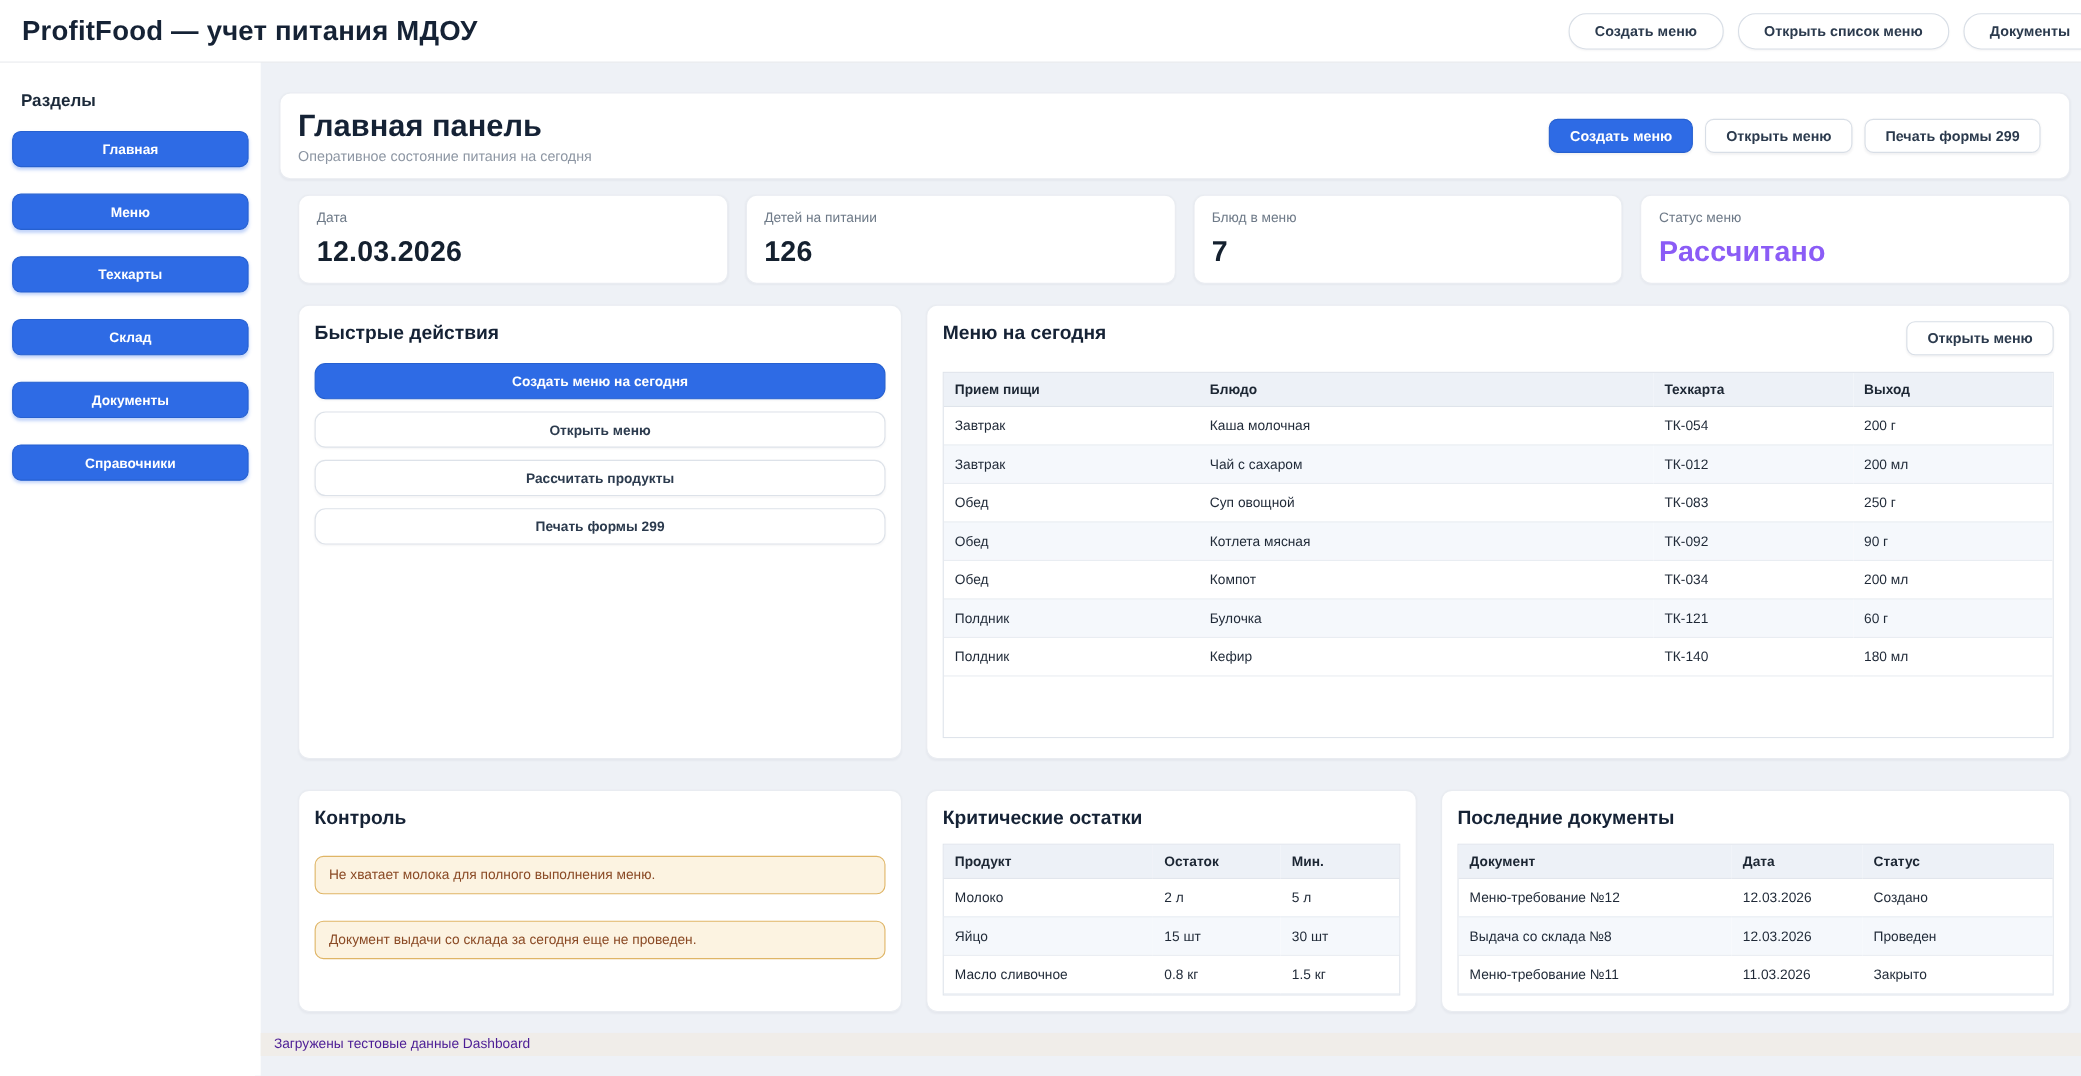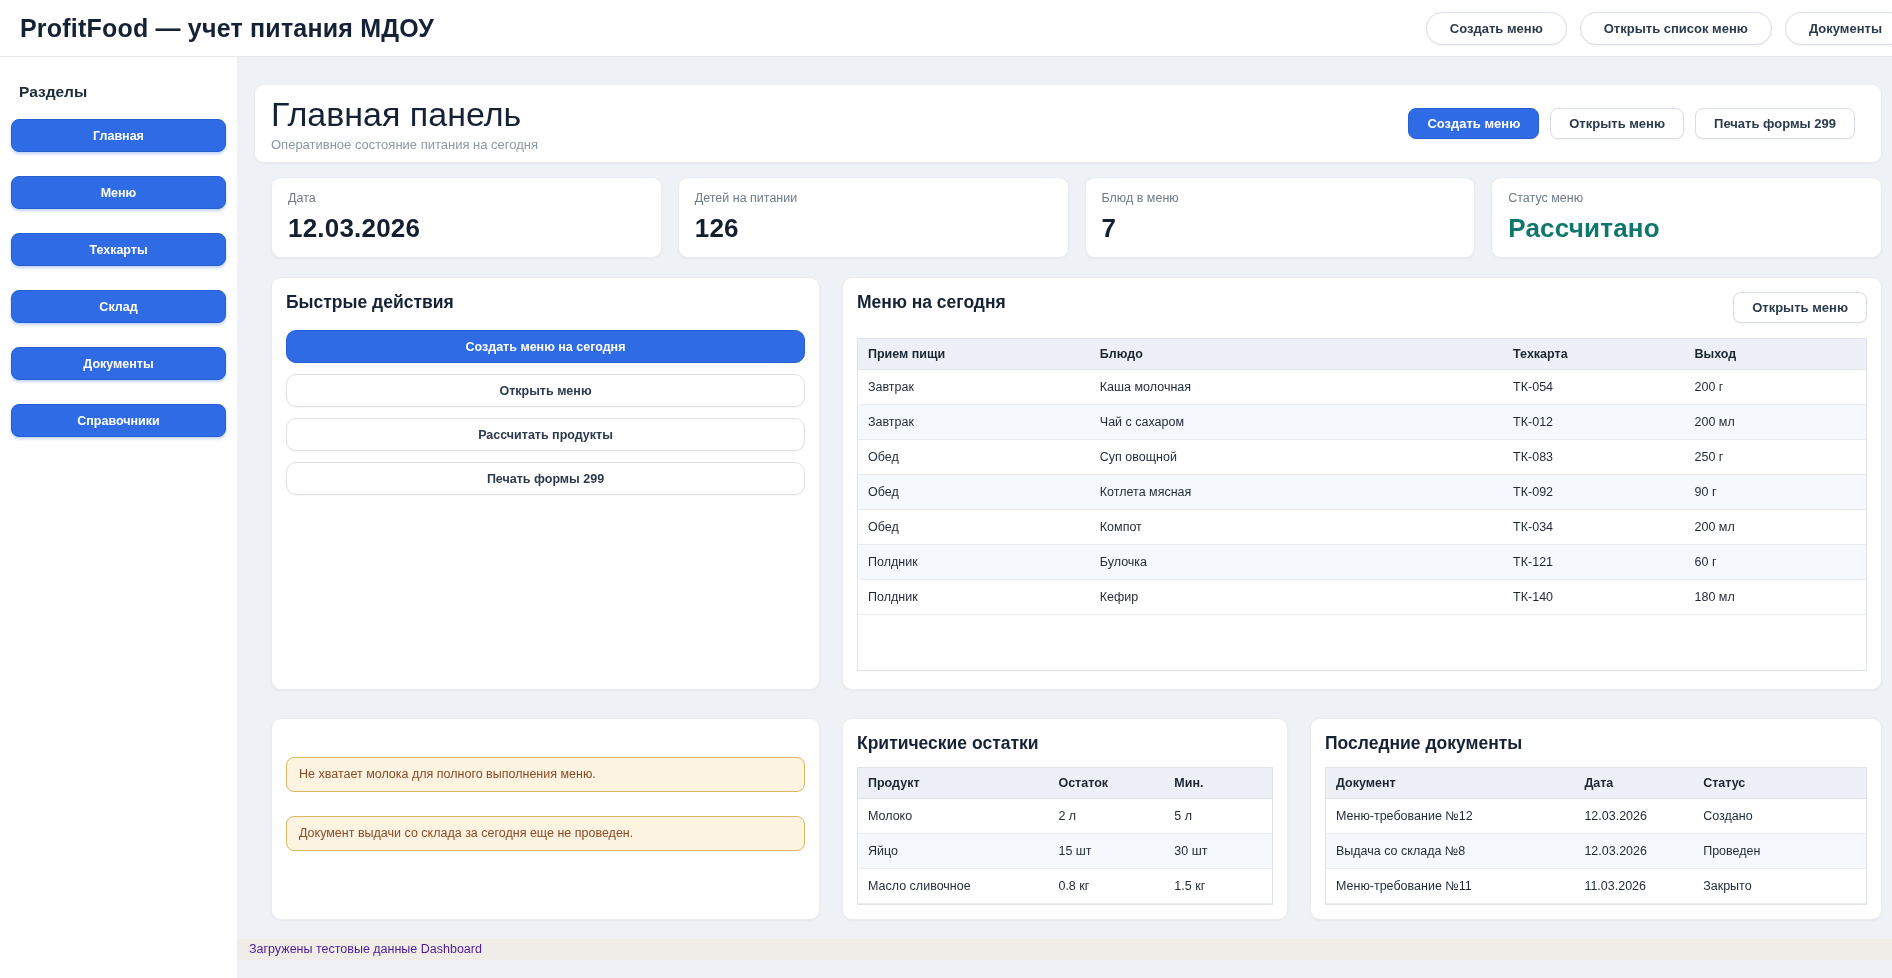--- a/index.html
+++ b/index.html
@@ -39,30 +39,30 @@
   .main { flex: 1; padding: 27px 10px 0 17px; display: flex; flex-direction: column; }
   .card {
     background: #fff; border-radius: 10px; border: 1px solid #e9ecf1;
     box-shadow: 0 1px 2px rgba(16,24,40,.04);
   }
   
   .header-card {
     height: 79px; margin-bottom: 14px; padding: 12px 26px 12px 16px;
     display: flex; align-items: center; justify-content: space-between;
   }
-  .header-card h1 { font-size: 34px; font-weight: normal; color: #152235; margin-bottom: 3px; }
+  .header-card h1 { font-size: 28px; font-weight: bold; color: #152235; margin-bottom: 3px; }
   .subtitle { font-size: 13px; color: #8d96a3; }
   .header-actions { display: flex; gap: 11px; }
   
   .inset { padding-left: 17px; }
   .stats-row { display: flex; gap: 16px; margin-bottom: 19px; }
   .stat-card { flex: 1; height: 81px; padding: 13px 16px; }
   .stat-label { font-size: 12.5px; color: #6e7a88; }
   .stat-value { font-size: 26px; font-weight: 800; color: #14202f; margin-top: 8px; letter-spacing: .2px; }
-  .stat-value.ok { color: #0f766e; }
+  .stat-value.ok { color: #8b5cf6; }
   
   .row2 { display: flex; gap: 22px; margin-bottom: 28px; height: 413px; }
   .card h2 { font-size: 17.5px; font-weight: bold; color: #152235; }
   .quick-card { width: 549px; flex: none; padding: 14px; }
   .qa-list { margin-top: 17px; display: flex; flex-direction: column; gap: 11px; justify-content: flex-end; }
   .action-btn {
     width: 100%; height: 33px; border-radius: 10px;
     font-family: inherit; font-size: 12.5px; font-weight: 700; cursor: pointer;
     background: #fff; border: 1px solid #dde2e9; color: #2b3a4d;
     box-shadow: 0 1px 2px rgba(16,24,40,.04);
@@ -232,20 +232,21 @@
                     <td>180 мл</td>
                   </tr>
                 </tbody>
             </table>
           </div>
         </section>
       </div>
 
       <div class="row3">
         <section class="card control-card">
+          <h2>Контроль</h2>
           <div class="alert">Не хватает молока для полного выполнения меню.</div>
           <div class="alert">Документ выдачи со склада за сегодня еще не проведен.</div>
         </section>
 
         <section class="card critical-card">
           <h2>Критические остатки</h2>
           <div class="table-frame small-frame">
             <table>
               <colgroup>
                   <col style="width:46%">

